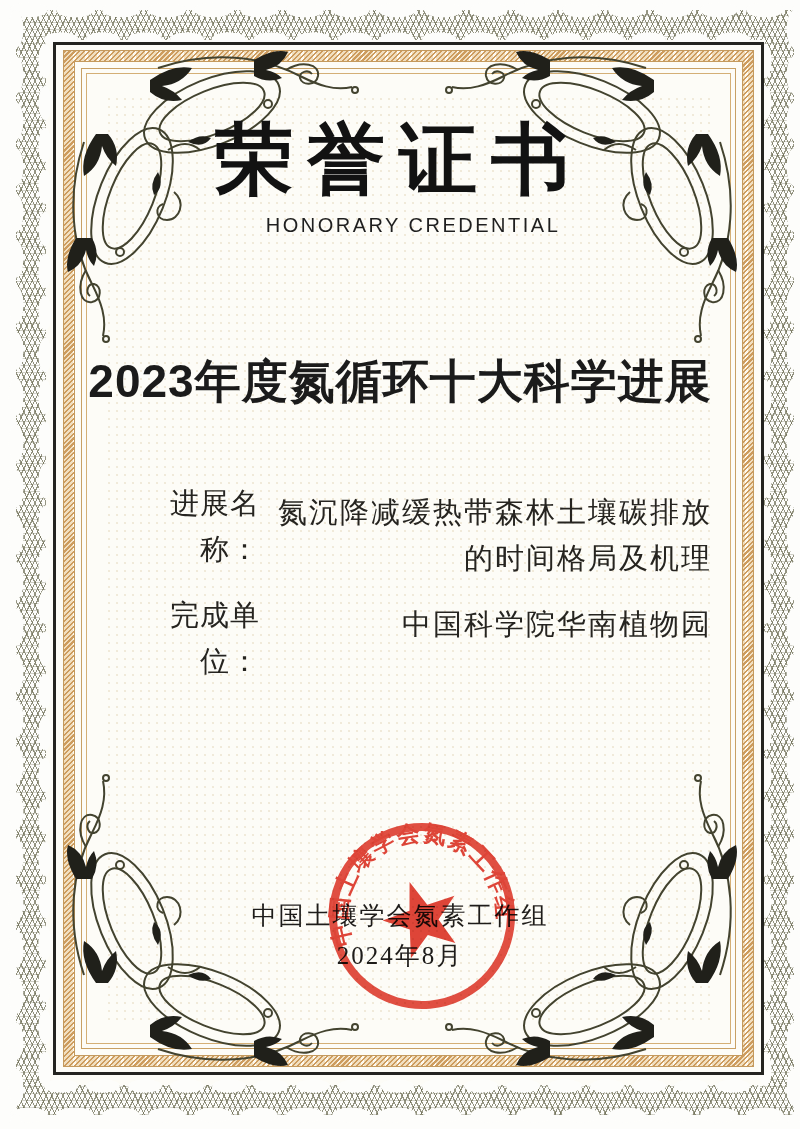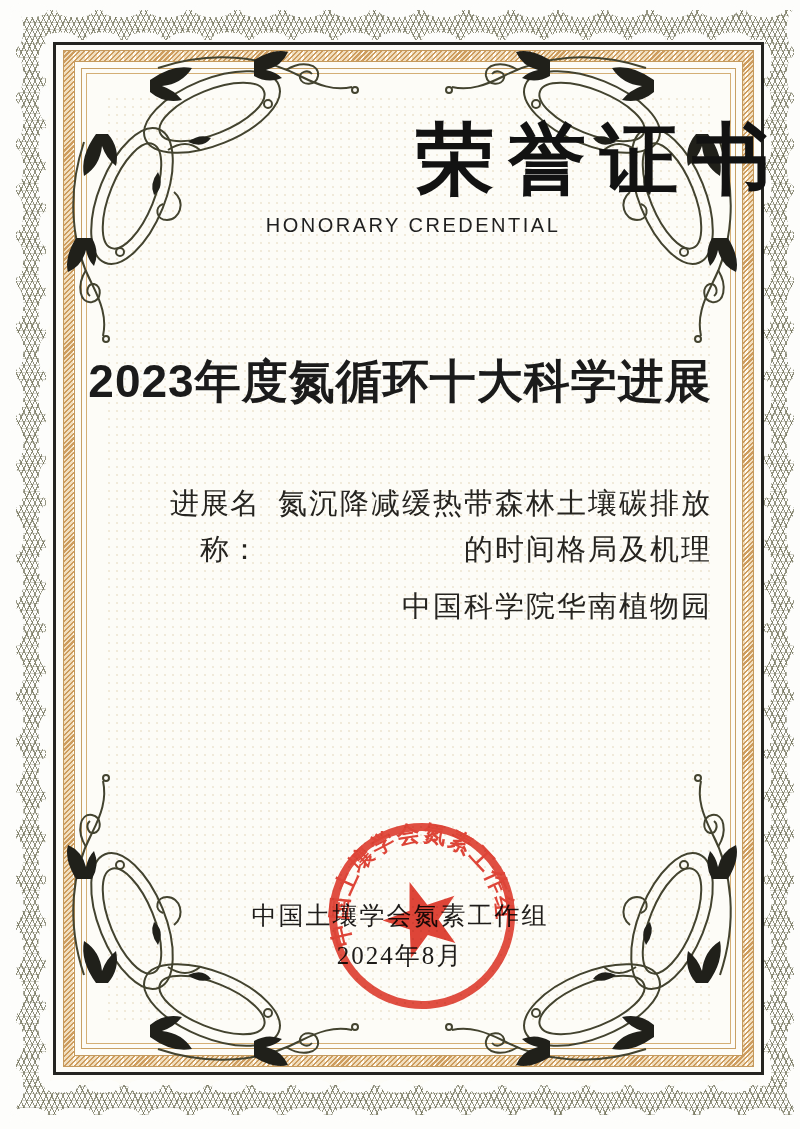--- a/index.html
+++ b/index.html
@@ -49,41 +49,41 @@
 
   
   .corner{position:absolute;width:300px;height:300px;}
   .corner.tl{top:46px;left:62px;}
   .corner.tr{top:46px;right:58px;transform:scaleX(-1);}
   .corner.bl{bottom:58px;left:62px;transform:scaleY(-1);}
   .corner.br{bottom:58px;right:58px;transform:scale(-1,-1);}
 
   
   .title-cn{
-    position:absolute;top:108px;left:0;right:16px;text-align:right;
+    position:absolute;top:108px;left:0;right:16px;text-align:center;
     font-family:Liberation Serif, serif;
     font-size:78px;font-weight:900;letter-spacing:14px;text-indent:14px;color:#121212;
   }
   .title-en{
     position:absolute;top:214px;left:0;right:0;text-align:center;
     font-size:20px;letter-spacing:2.5px;color:#1f1f1f;font-weight:500;padding-left:26px;
   }
   .award-title{
     position:absolute;top:351px;left:0;right:0;text-align:center;
     font-size:46px;font-weight:bold;letter-spacing:1px;color:#1b1b1b;
     font-family:"Liberation Sans","DejaVu Sans",sans-serif;
   }
   .fields{
     position:absolute;top:480px;left:118px;right:88px;
     font-family:"Liberation Serif","DejaVu Serif",serif;
     font-size:29px;color:#262420;text-align:right;
   }
   .field{display:flex;margin-bottom:11px;line-height:46px;}
   .flabel{flex:0 0 142px;letter-spacing:1px;}
-  .fvalues{flex:1;letter-spacing:2px;}
+  .fvalues{flex:1;letter-spacing:2px;margin-top:9px;}
   .fvalues .l2{padding-left:8px;}
   .signoff{
     position:absolute;top:896px;left:0;right:0;text-align:center;
     font-family:"Liberation Serif","DejaVu Serif",serif;
     font-size:25px;color:#1e1c1a;letter-spacing:2px;line-height:40px;
   }
   
   .seal{
     position:absolute;left:322px;top:816px;width:200px;height:200px;
     mix-blend-mode:multiply;opacity:.93;transform:rotate(-5deg);
@@ -226,20 +226,21 @@
 
   <div class="fields">
     <div class="field">
       <div class="flabel">进展名称：</div>
       <div class="fvalues">
         <div class="l1">氮沉降减缓热带森林土壤碳排放</div>
         <div class="l2">的时间格局及机理</div>
       </div>
     </div>
     <div class="field">
+      <div class="flabel">完成单位：</div>
       <div class="fvalues">
         <div class="l1">中国科学院华南植物园</div>
       </div>
     </div>
   </div>
 
   <div class="signoff">
     <div>中国土壤学会氮素工作组</div>
     <div>2024年8月</div>
   </div>

